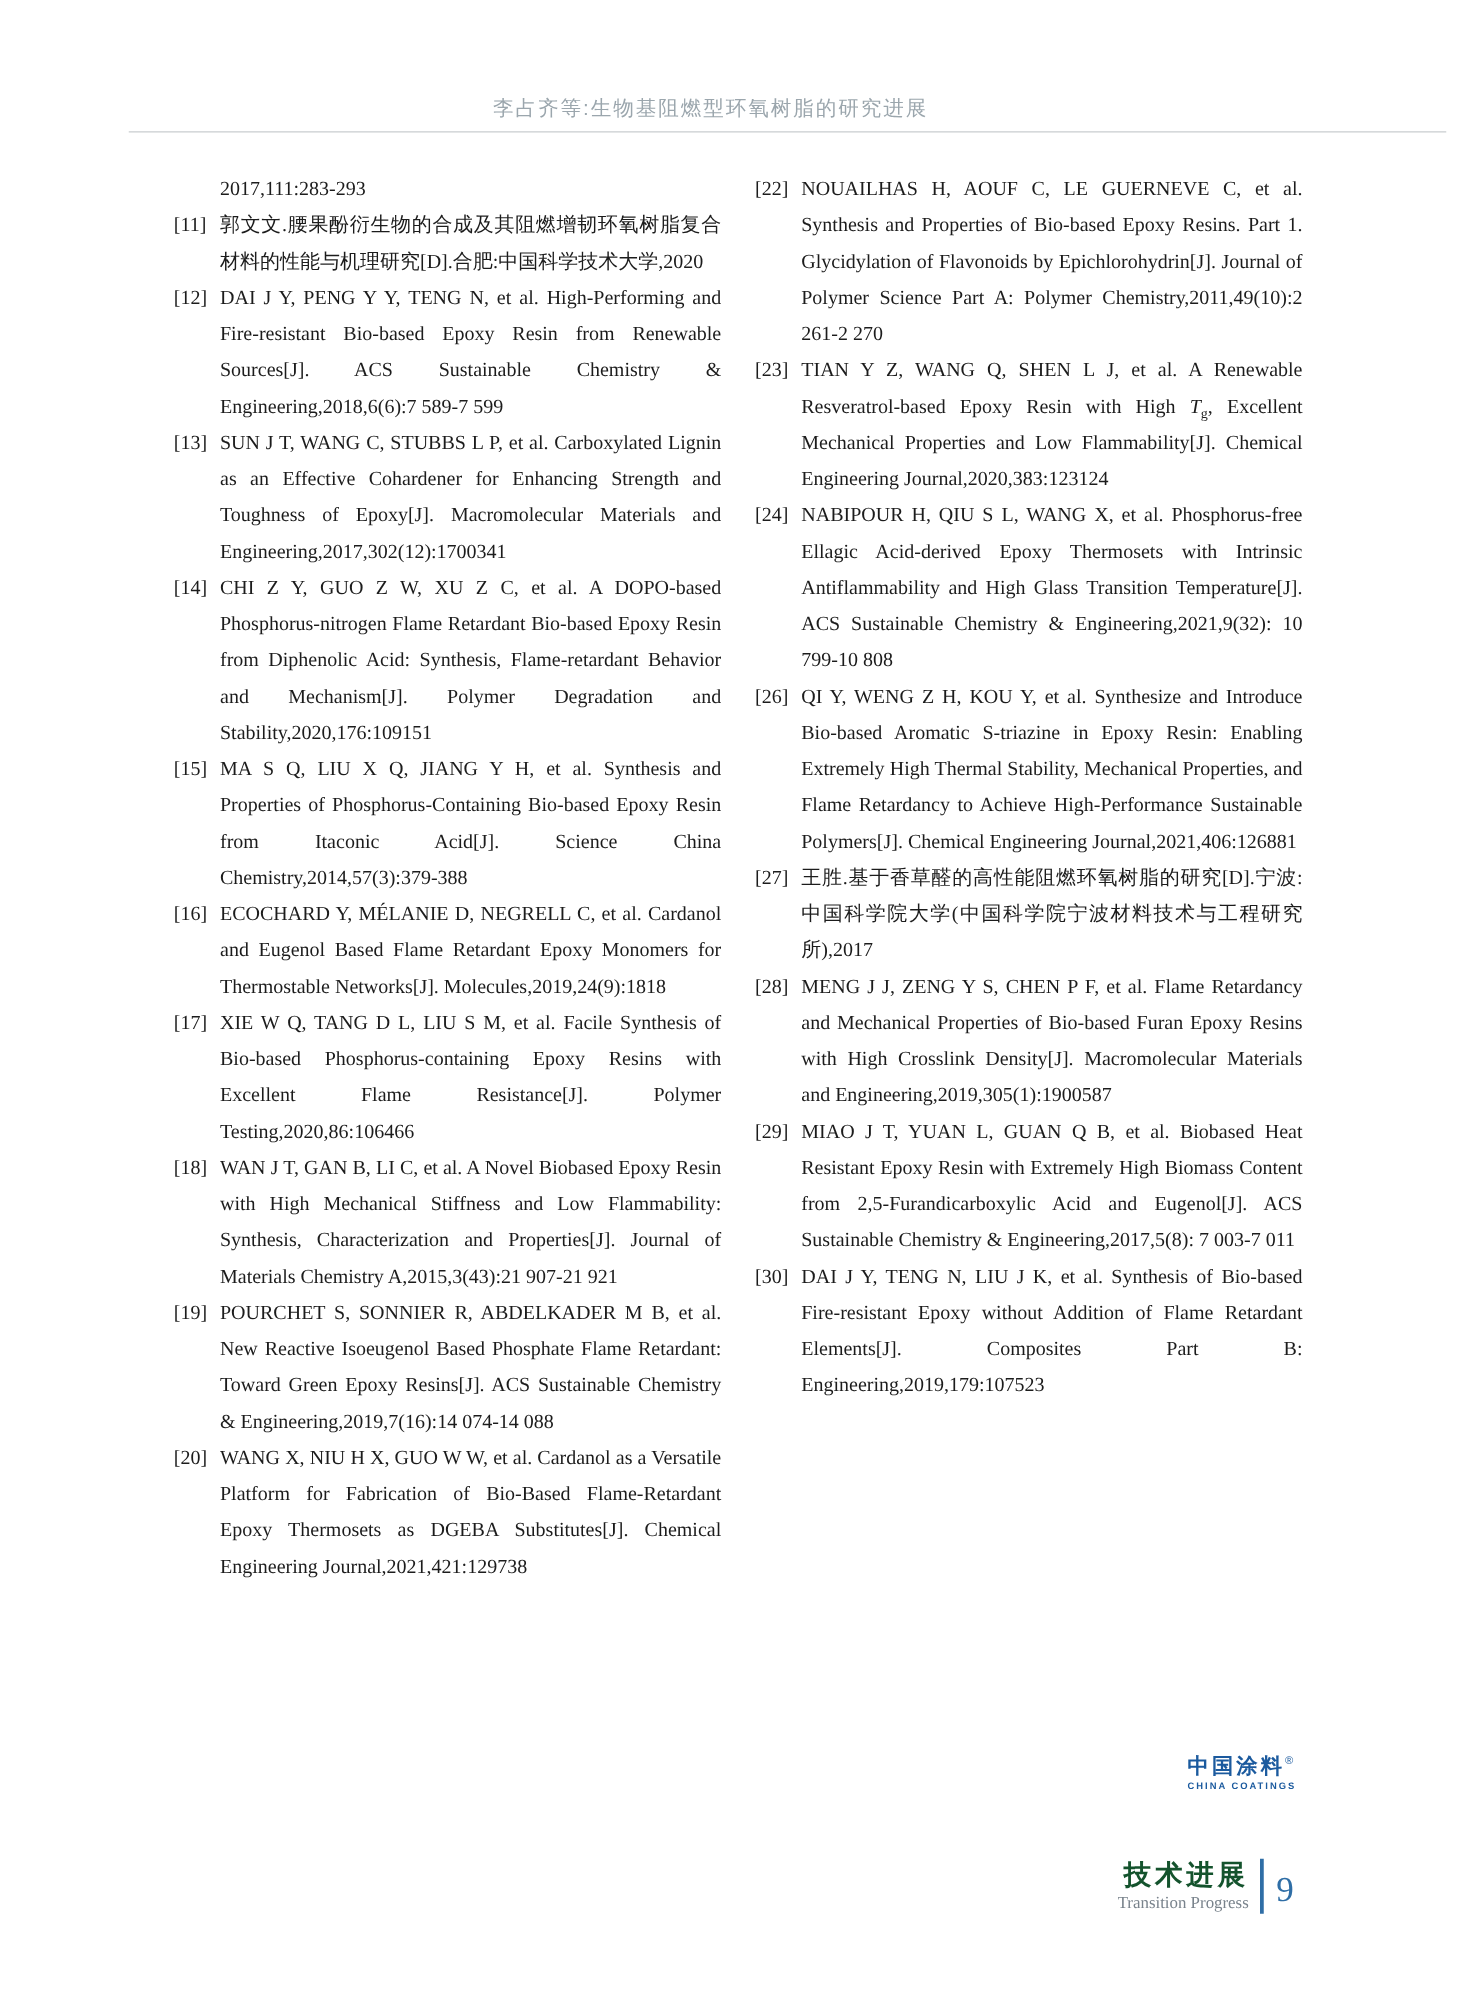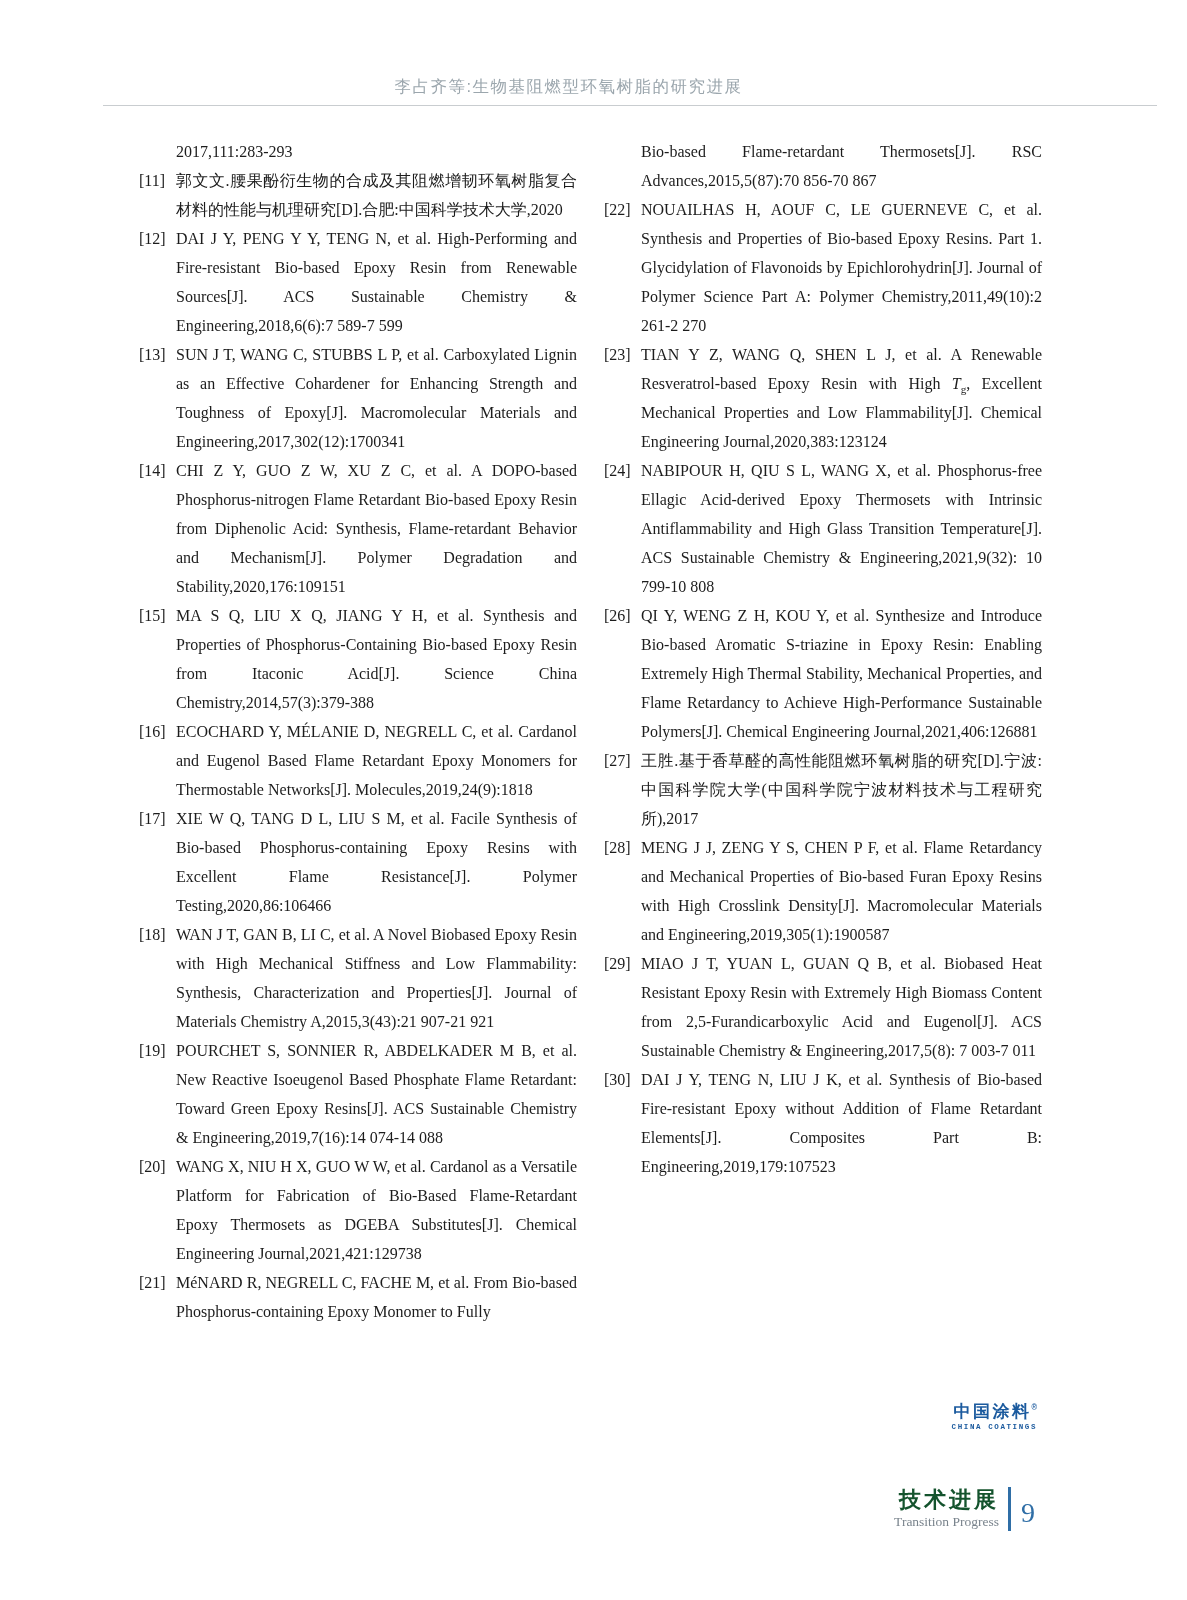--- a/index.html
+++ b/index.html
@@ -23,22 +23,22 @@
   .col-left  { left:139px; }
   .col-right { left:604px; }
   ul.refs { list-style:none; margin:0; padding:0; }
   .ref { display:flex; font-size:16px; line-height:29px; }
   .ref-num { flex:0 0 37px; }
   .ref-text { flex:1 1 auto; text-align:justify; }
   .ref-text sub { font-size:70%; line-height:0; }
   
   .logo {
     position:absolute; top:1404px; right:150px;
-    font-family:Liberation Mono, monospace;
-    text-align:right; line-height:1;
+    font-family:Liberation Sans, sans-serif;
+    text-align:left; line-height:1;
   }
   .logo-cn { font-size:17px; font-weight:bold; letter-spacing:2.5px; }
   .logo-reg { font-size:9px; vertical-align:top; letter-spacing:0; }
   .logo-en { font-size:7.5px; font-weight:bold; letter-spacing:1.6px; margin-top:3px; }
   
   .footer { position:absolute; top:1487px; right:152px; display:flex; align-items:center; }
   .footer-titles { text-align:right; margin-right:9px; }
   .footer-cn {
     font-family:"Liberation Sans","DejaVu Sans",sans-serif;
     font-weight:bold; font-size:22px; letter-spacing:3px; line-height:1.1;
@@ -100,33 +100,25 @@
           <span class="ref-text">WAN J T, GAN B, LI C, et al. A Novel Biobased Epoxy Resin with High Mechanical Stiffness and Low Flammability: Synthesis, Characterization and Properties[J]. Journal of Materials Chemistry A,2015,3(43):21 907-21 921</span>
         </li>
         <li class="ref">
           <span class="ref-num">[19]</span>
           <span class="ref-text">POURCHET S, SONNIER R, ABDELKADER M B, et al. New Reactive Isoeugenol Based Phosphate Flame Retardant: Toward Green Epoxy Resins[J]. ACS Sustainable Chemistry &amp; Engineering,2019,7(16):14 074-14 088</span>
         </li>
         <li class="ref">
           <span class="ref-num">[20]</span>
           <span class="ref-text">WANG X, NIU H X, GUO W W, et al. Cardanol as a Versatile Platform for Fabrication of Bio-Based Flame-Retardant Epoxy Thermosets as DGEBA Substitutes[J]. Chemical Engineering Journal,2021,421:129738</span>
         </li>
-        <li class="ref">
-          <span class="ref-num">[21]</span>
-          <span class="ref-text">MéNARD R, NEGRELL C, FACHE M, et al. From Bio-based Phosphorus-containing Epoxy Monomer to Fully</span>
-        </li>
       </ul>
   </div>
 
   <div class="col col-right">
     <ul class="refs" id="refs-right">
-        <li class="ref">
-          <span class="ref-num"></span>
-          <span class="ref-text">Bio-based Flame-retardant Thermosets[J]. RSC Advances,2015,5(87):70 856-70 867</span>
-        </li>
         <li class="ref">
           <span class="ref-num">[22]</span>
           <span class="ref-text">NOUAILHAS H, AOUF C, LE GUERNEVE C, et al. Synthesis and Properties of Bio-based Epoxy Resins. Part 1. Glycidylation of Flavonoids by Epichlorohydrin[J]. Journal of Polymer Science Part A: Polymer Chemistry,2011,49(10):2 261-2 270</span>
         </li>
         <li class="ref">
           <span class="ref-num">[23]</span>
           <span class="ref-text">TIAN Y Z, WANG Q, SHEN L J, et al. A Renewable Resveratrol-based Epoxy Resin with High <i>T</i><sub>g</sub>, Excellent Mechanical Properties and Low Flammability[J]. Chemical Engineering Journal,2020,383:123124</span>
         </li>
         <li class="ref">
           <span class="ref-num">[24]</span>

